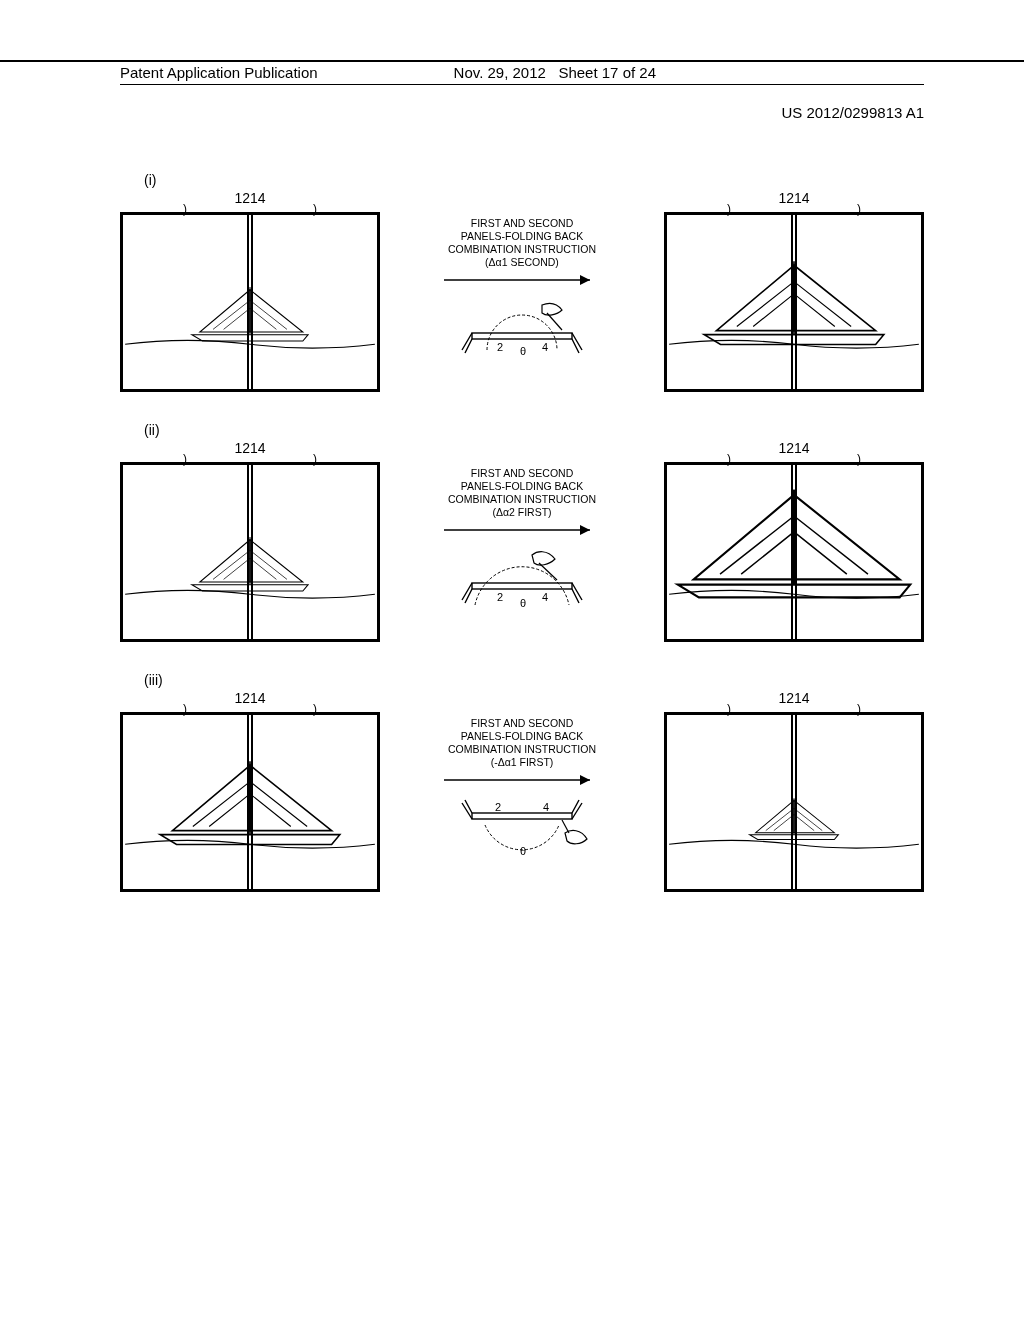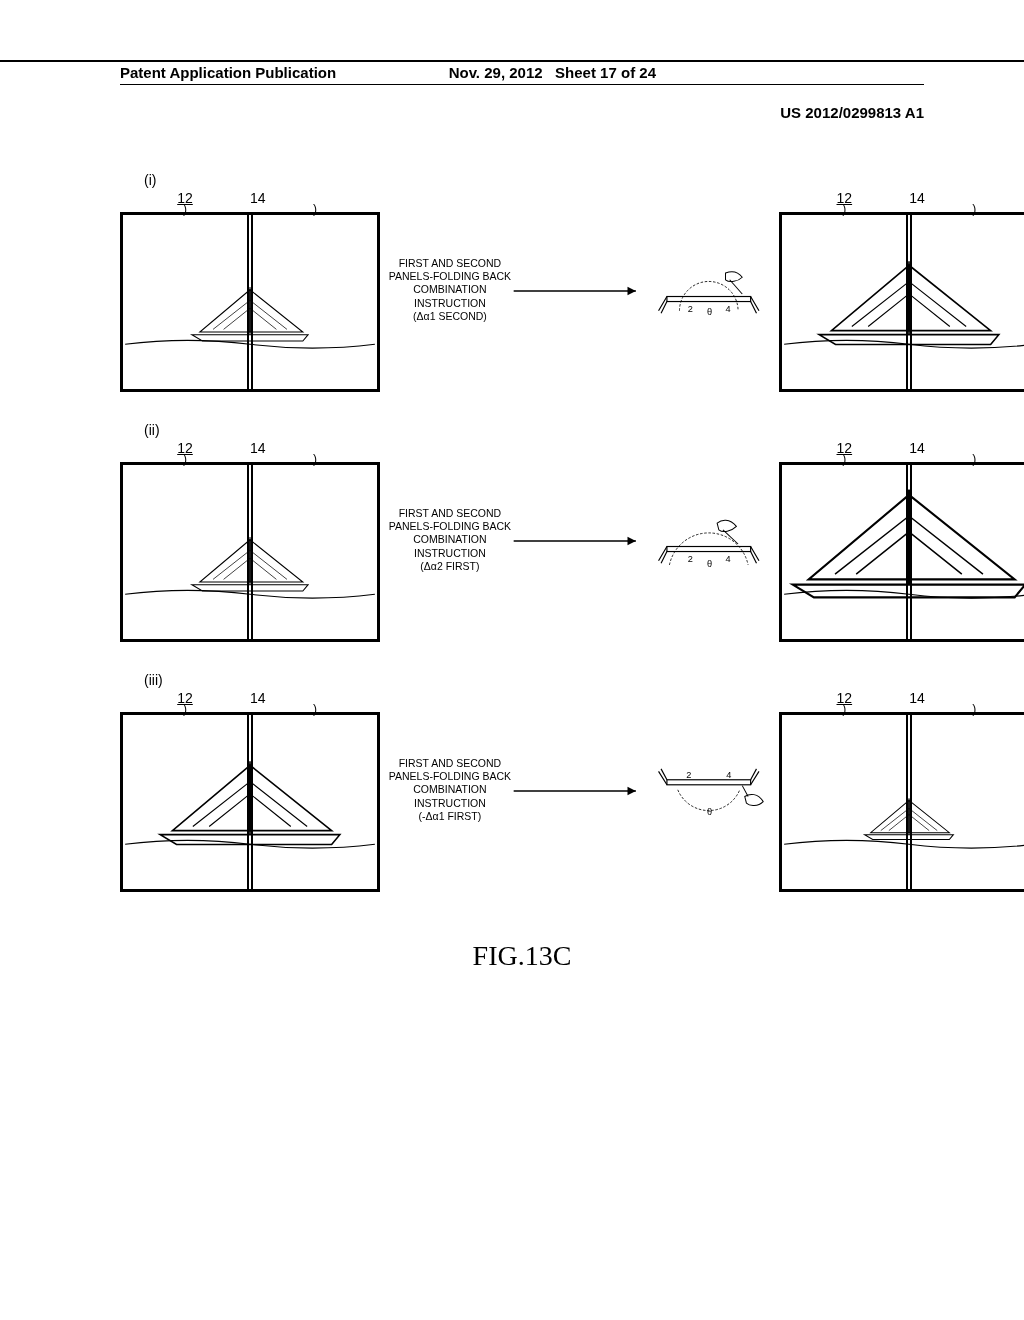--- a/index.html
+++ b/index.html
@@ -16,21 +16,21 @@
     position: absolute;
     top: 60px;
     left: 0;
     width: 100%;
     border-top: 2px solid #000;
     padding-top: 2px;
   }
   .header-row {
     display: flex;
     font-size: 15px;
-    font-weight: bold;
+    font-weight: normal;
     padding: 0 100px 0 120px;
   }
   .header-line {
     position: absolute;
     top: 22px;
     left: 120px;
     right: 100px;
     border-top: 1.5px solid #000;
   }
   .h-left { flex: 1; text-align: left; }
@@ -60,21 +60,21 @@
     flex-shrink: 0;
   }
   .panel-block.right {
     margin-left: auto;
   }
   .labels {
     display: flex;
     font-size: 14px;
     margin-bottom: 2px;
   }
-  .labels .l1 { width: 50%; text-align: center; text-decoration: underline; }
+  .labels .l1 { width: 50%; text-align: right; }
   .labels .l2 { width: 50%; text-align: left; }
   .leaders {
     display: flex;
     font-size: 12px;
     line-height: 6px;
     margin-top: -2px;
   }
   .leaders .c1 { width: 50%; text-align: center; }
   .leaders .c2 { width: 50%; text-align: center; }
   .panel {
@@ -98,21 +98,21 @@
   .boat-svg {
     position: absolute;
     top: 14px;
     left: 0;
     width: 100%;
     height: calc(100% - 28px);
   }
   .mid-col {
     flex-grow: 1;
     display: flex;
-    flex-direction: row;
+    flex-direction: column;
     align-items: center;
     padding: 0 8px;
   }
   .mid-text {
     font-size: 10.5px;
     text-align: center;
     line-height: 1.25;
     margin-bottom: 2px;
   }
   .arrow {
@@ -373,14 +373,13 @@
             <path d="M130,25 L230,105 L130,105 Z" fill="none" stroke="#000" stroke-width="2.5"></path>
             <path d="M130,45 L60,100 M130,60 L80,100" fill="none" stroke="#000" stroke-width="1.8"></path>
             <path d="M130,45 L200,100 M130,60 L180,100" fill="none" stroke="#000" stroke-width="1.8"></path>
           </g>
           <path d="M0,120 Q65,112 130,120 T260,120" fill="none" stroke="#000" stroke-width="1.2"></path>
         </svg>
       </div>
     </div>
   </div>
 
-  <div class="fig-caption">FIG.13C</div>
 </div>
 
 </body></html>

